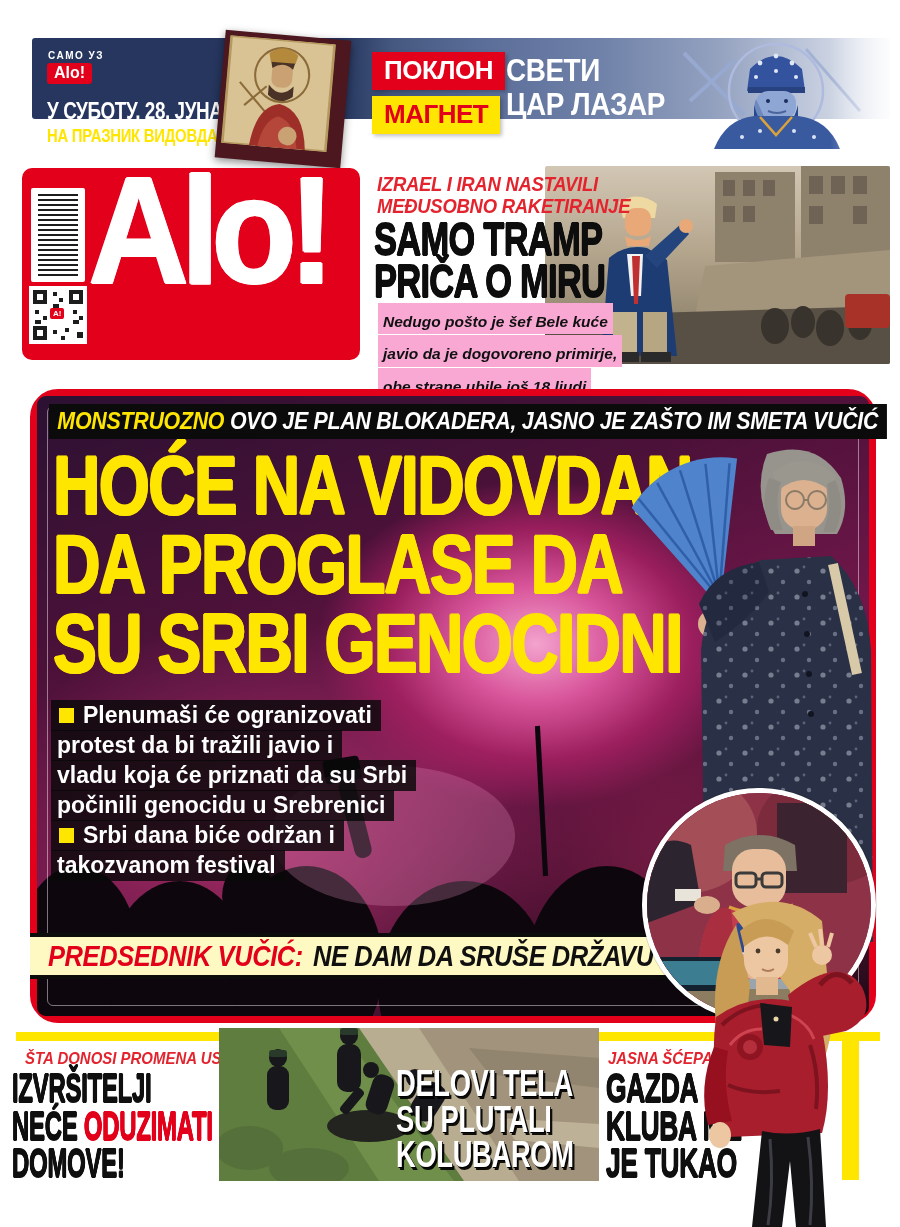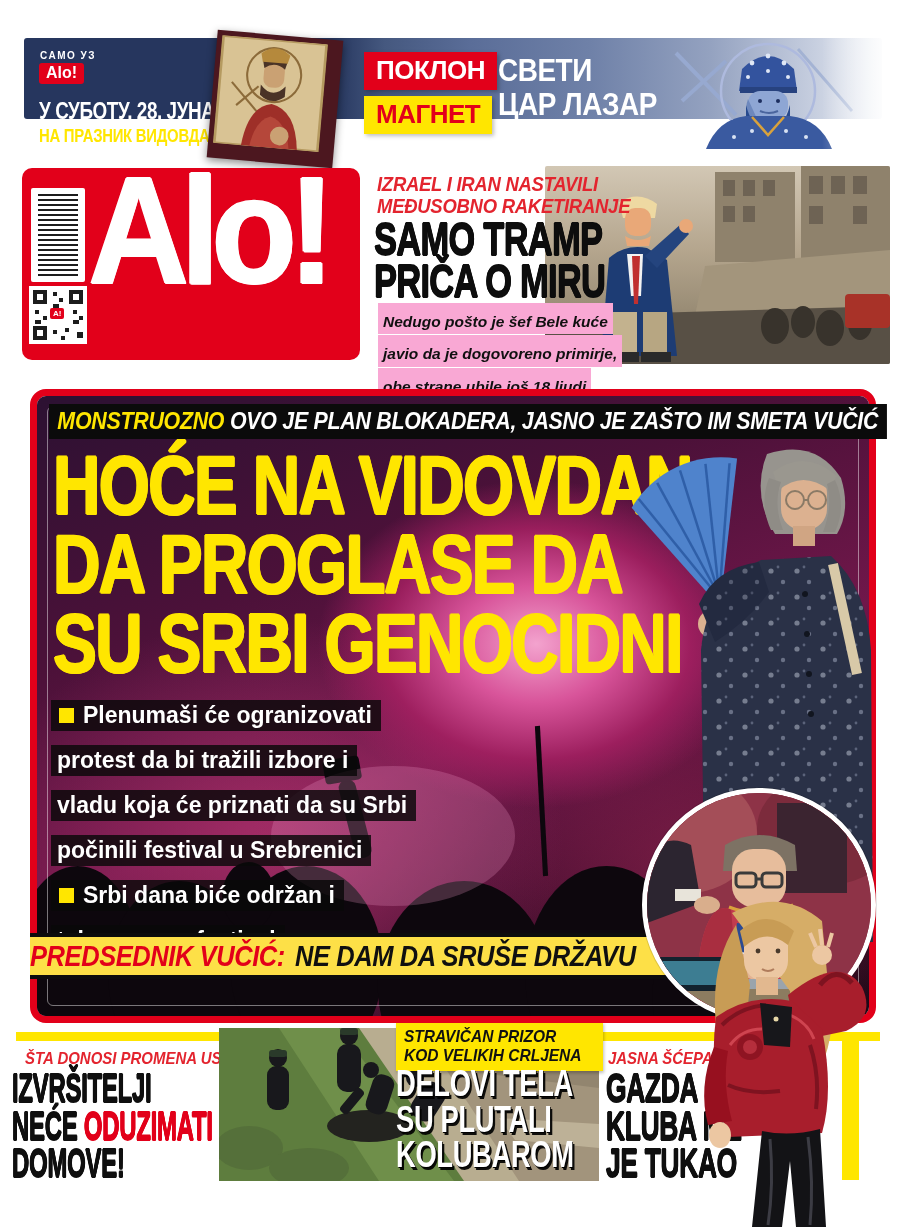--- a/index.html
+++ b/index.html
@@ -7,21 +7,21 @@
         font-family:"Liberation Sans",sans-serif;}
   .abs{position:absolute;}
   .b{font-weight:bold;}
   .it{font-style:italic;}
   .nw{white-space:nowrap;}
   .cx{transform-origin:left top;display:inline-block;}
   .fat{text-shadow:.6px 0 currentColor,-.6px 0 currentColor,0 .6px currentColor,0 -.6px currentColor;}
   .fat2{text-shadow:1.2px 0 currentColor,-1.2px 0 currentColor,0 1.2px currentColor,0 -1.2px currentColor,1px 1px currentColor;}
 
   
-  .promo{left:24px;top:38px;width:858px;height:81px;border-radius:3px;z-index:1;
+  .promo{left:32px;top:38px;width:858px;height:81px;border-radius:3px;z-index:1;
      background:linear-gradient(90deg,#26365e 0%,#26365e 36%,#45587f 42%,#5a6d98 52%,#6f81a8 66%,#94a2c0 80%,#c6cedf 92%,#eceff5 100%);}
   .promo-fade{right:0;top:0;width:60px;height:112px;background:linear-gradient(90deg,rgba(255,255,255,0),rgba(255,255,255,.85));}
   .samo-uz{left:16px;top:12px;font-size:10px;letter-spacing:1.5px;color:#fff;}
   .alo-chip{left:15px;top:25px;background:#e2001a;color:#fff;font-size:16px;font-weight:bold;
      padding:1px 7px 2px;border-radius:3px;}
   .subota{left:15px;top:60px;font-size:23px;color:#fff;letter-spacing:-.5px;}
   .praznik{left:15px;top:88px;font-size:17.5px;color:#ffe600;letter-spacing:-.3px;}
   .icon-tilt{left:188px;top:-3px;width:116px;height:118px;background:#4c171f;padding:5px;
      transform:rotate(5deg);box-shadow:0 3px 8px rgba(0,0,0,.45);z-index:2;}
   .gift1{left:340px;top:14px;background:#e2001a;color:#fff;font-size:26px;font-weight:bold;
@@ -46,40 +46,40 @@
 
   
   .trump-photo{left:545px;top:166px;width:345px;height:198px;overflow:hidden;border-radius:2px;
      background:linear-gradient(180deg,#d2c7b4 0%,#b5a68e 42%,#9a8d76 72%,#6f6455 100%);}
   .ts-kicker{left:377px;top:173px;font-size:21px;color:#e3242e;line-height:1.05;letter-spacing:-.3px;}
   .ts-headline{left:374px;top:218px;font-size:46px;color:#0d0d0d;line-height:.92;letter-spacing:-1px;}
   .ts-sub{left:378px;top:303px;font-size:15.5px;line-height:1.32;}
   .ts-sub .hl{background:#f9a8d4;color:#101010;padding:9px 5px 2px;display:inline-block;margin-bottom:1px;}
 
   
-  .main-box{left:30px;top:389px;width:832px;height:620px;border:7px solid #e2001a;border-radius:16px;z-index:3;}
+  .main-box{left:30px;top:389px;width:832px;height:620px;border:7px solid #e2001a;border-radius:28px;z-index:3;}
   .main-photo{position:absolute;inset:0;border-radius:9px;overflow:hidden;
      background:
        radial-gradient(280px 210px at 60% 40%,#f3a3ce 0%,#d8549a 28%,rgba(165,32,98,.85) 55%,rgba(70,12,45,0) 78%),
        radial-gradient(420px 320px at 28% 72%,rgba(205,62,125,.55),rgba(40,8,30,0) 70%),
        radial-gradient(320px 240px at 82% 78%,rgba(185,45,95,.5),rgba(40,8,30,0) 72%),
        linear-gradient(160deg,#2c1132 0%,#4c1139 30%,#70174a 55%,#3c0d29 80%,#190814 100%);}
   .main-photo:after{content:"";position:absolute;inset:10px;border:1px solid rgba(255,255,255,.45);border-radius:6px;}
   .sil{position:absolute;left:0;bottom:0;width:100%;height:330px;}
   .ms-kicker{left:12px;top:12px;z-index:4;font-size:23px;letter-spacing:-.3px;}
   .ms-kicker .bgstrip{background:#0b0b0b;padding:4px 9px 5px;}
   .ms-kicker .y{color:#ffe600;}
   .ms-kicker .w{color:#fff;}
   .ms-headline{left:16px;top:50px;z-index:4;font-size:84px;color:#ffe600;line-height:.94;letter-spacing:-2px;}
   .bullets{left:14px;top:306px;z-index:4;font-size:23px;font-weight:bold;}
-  .bl{margin-bottom:18px;}
+  .bl{margin-bottom:3px;}
   .bl .strip{background:rgba(8,8,8,.82);color:#fff;padding:2px 9px 3px 6px;}
   .sq{display:inline-block;width:15px;height:15px;background:#ffe600;margin:0 9px 0 2px;}
-  .strap{left:-7px;top:537px;width:706px;height:46px;background:#fde047;border-top:4px solid #0c0c0c;
-     border-bottom:4px solid #0c0c0c;z-index:5;display:flex;align-items:center;box-sizing:border-box;}
+  .strap{left:-7px;top:537px;width:706px;height:46px;background:#fef9c3;border-top:4px solid #0c0c0c;
+     border-bottom:4px solid #0c0c0c;z-index:5;display:flex;align-items:center;padding-left:18px;box-sizing:border-box;}
   .strap .inner{font-size:30px;font-style:italic;font-weight:bold;letter-spacing:-.5px;}
   .strap .red{color:#e2001a;margin-right:12px;}
   .strap .blk{color:#101010;}
   .fan-woman{left:572px;top:38px;width:268px;height:508px;z-index:6;}
   .vucic-circle{left:642px;top:788px;width:224px;height:224px;border:5px solid #fff;border-radius:50%;
      overflow:hidden;z-index:8;background:#7e2d3d;box-shadow:0 0 0 1px rgba(0,0,0,.12);}
 
   
   .yrule{left:16px;top:1032px;width:864px;height:9px;background:#ffe600;z-index:0;}
   .ybar{left:842px;top:1032px;width:17px;height:148px;background:#ffe600;z-index:0;}
@@ -284,23 +284,23 @@
     </div>
 
     <div class="abs ms-headline b">
       <div class="nw"><span class="cx fat2" style="transform:scaleX(.78)">HOĆE NA VIDOVDAN</span></div>
       <div class="nw"><span class="cx fat2" style="transform:scaleX(.78)">DA PROGLASE DA</span></div>
       <div class="nw"><span class="cx fat2" style="transform:scaleX(.78)">SU SRBI GENOCIDNI</span></div>
     </div>
 
     <div class="abs bullets">
       <div class="bl nw"><span class="strip"><span class="sq"></span><span>Plenumaši će ogranizovati</span></span></div>
-      <div class="bl nw"><span class="strip">protest da bi tražili izbore i</span></div>
+      <div class="bl nw"><span class="strip">protest da bi tražili javio i</span></div>
       <div class="bl nw"><span class="strip">vladu koja će priznati da su Srbi</span></div>
-      <div class="bl nw"><span class="strip">počinili festival u Srebrenici</span></div>
+      <div class="bl nw"><span class="strip">počinili genocidu u Srebrenici</span></div>
       <div class="bl nw"><span class="strip"><span class="sq"></span><span>Srbi dana biće održan i</span></span></div>
       <div class="bl nw"><span class="strip">takozvanom festival</span></div>
     </div>
 
     <div class="abs strap">
       <span class="inner cx nw" style="transform:scaleX(.85)">
         <span class="red">PREDSEDNIK VUČIĆ:</span><span class="blk">NE DAM DA SRUŠE DRŽAVU</span>
       </span>
     </div>
 
@@ -417,24 +417,20 @@
             <circle cx="130" cy="8" r="9"></circle>
             <rect x="121" y="0" width="18" height="7" rx="3" fill="#2a3a2a"></rect>
           <rect x="150" y="46" width="22" height="40" rx="9" transform="rotate(18 160 66)"></rect>
             <circle cx="152" cy="42" r="8"></circle>
           <rect x="196" y="54" width="26" height="40" rx="10" transform="rotate(32 210 74)"></rect>
             <circle cx="196" cy="50" r="9"></circle>
         </g>
         <rect x="128" y="58" width="10" height="30" rx="4" fill="#18181c" transform="rotate(40 133 73)"></rect>
       </g>
     </svg>
-  </div>
-  <div class="abs bms-kicker b it">
-    <div class="nw"><span class="cx" style="transform:scaleX(.94)">STRAVIČAN PRIZOR</span></div>
-    <div class="nw"><span class="cx" style="transform:scaleX(.94)">KOD VELIKIH CRLJENA</span></div>
   </div>
   <div class="abs bms-headline b">
     <div class="nw"><span class="cx" style="transform:scaleX(.74)">DELOVI TELA</span></div>
     <div class="nw"><span class="cx" style="transform:scaleX(.74)">SU PLUTALI</span></div>
     <div class="nw"><span class="cx" style="transform:scaleX(.74)">KOLUBAROM</span></div>
   </div>
 
   <div class="abs brs-kicker b it nw"><span class="cx" style="transform:scaleX(.88)">JASNA ŠĆEPANOVIĆ</span></div>
   <div class="abs brs-headline b">
     <div class="nw"><span class="cx fat" style="transform:scaleX(.66)">GAZDA</span></div>

